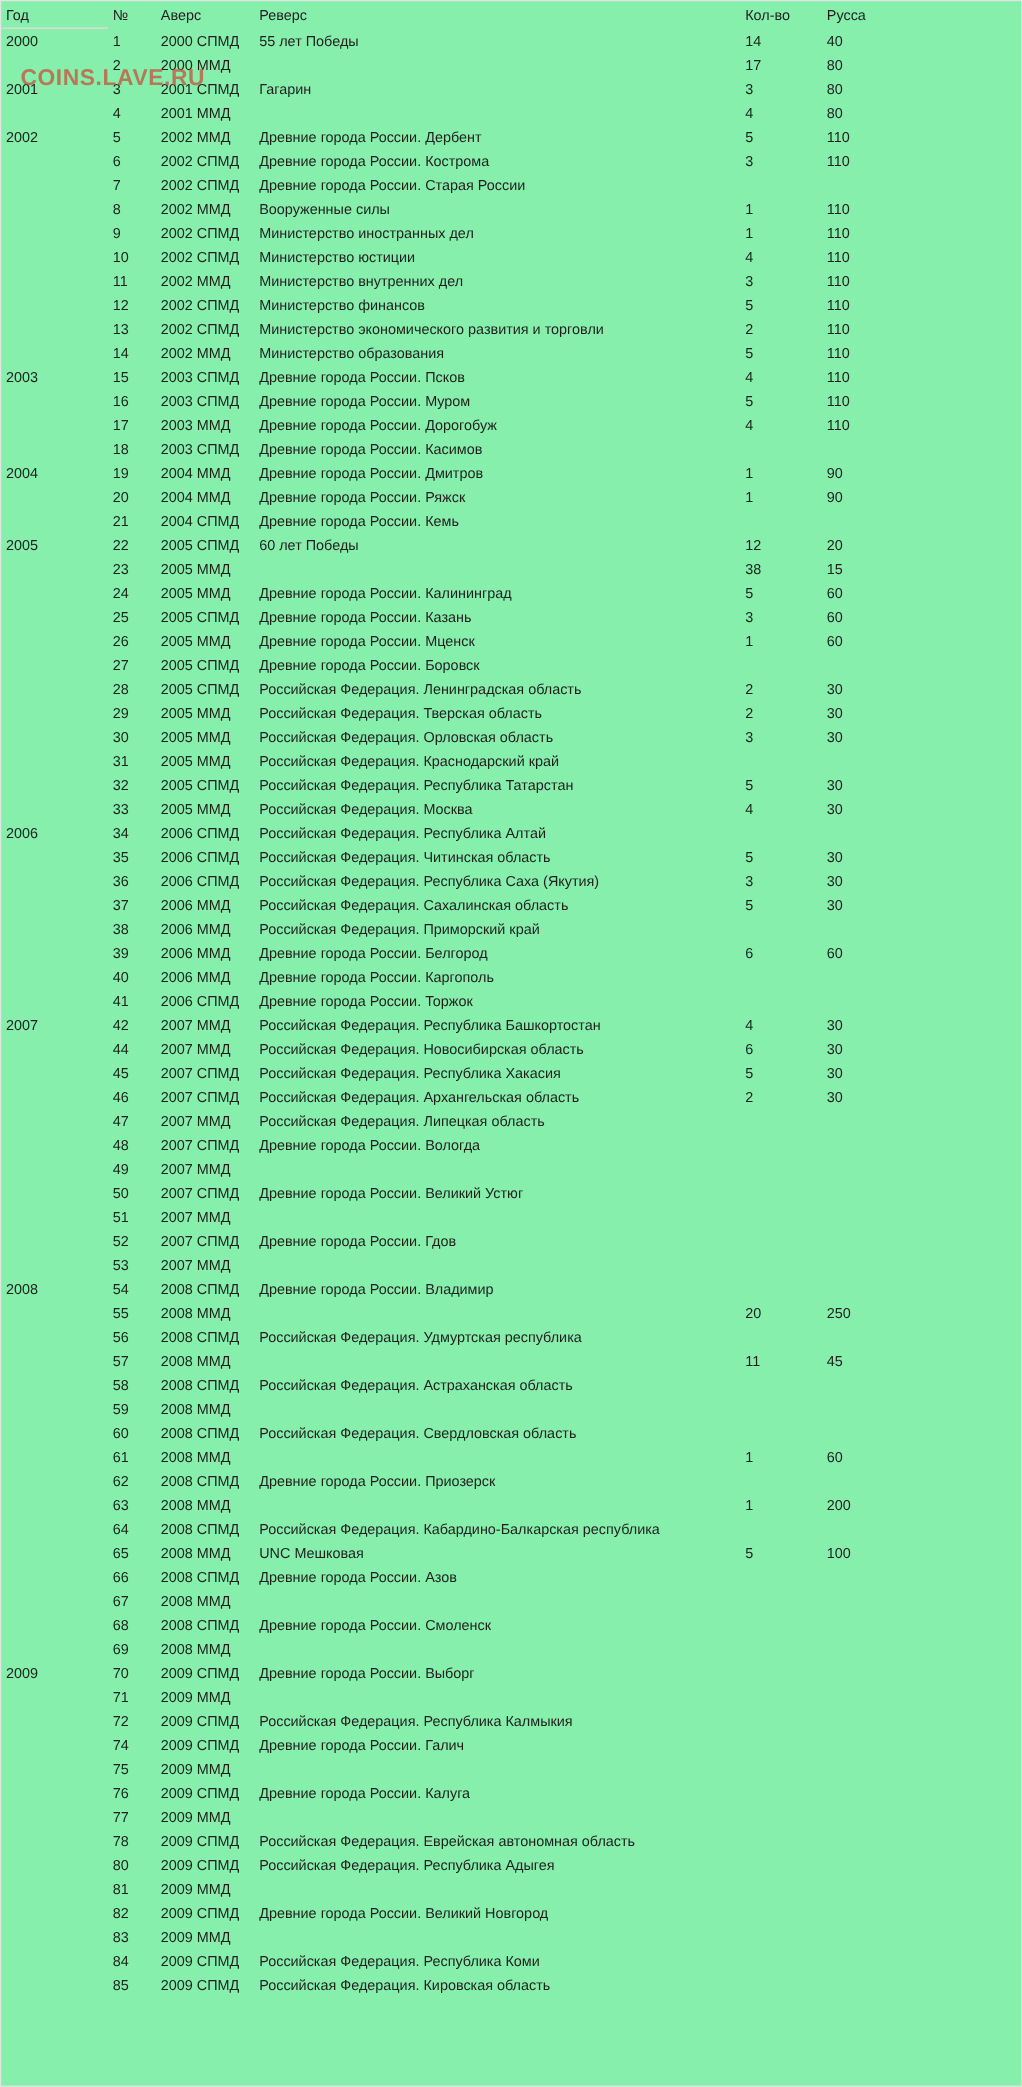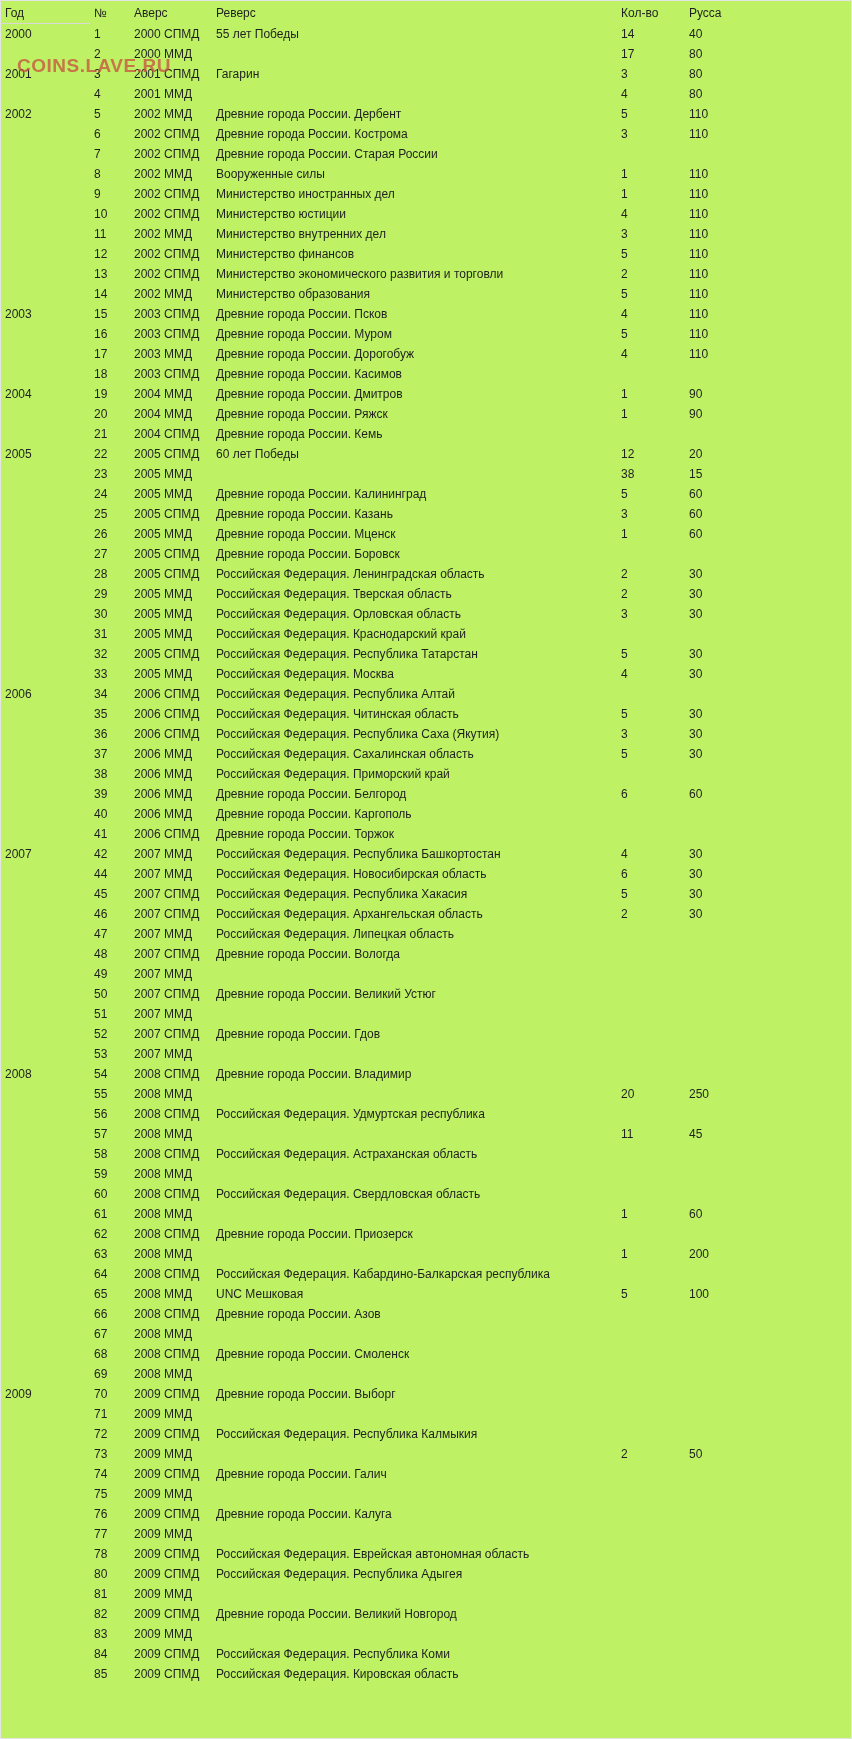--- a/index.html
+++ b/index.html
@@ -7,21 +7,21 @@
     padding: 0;
     background: #ffffff;
     font-family: "Liberation Sans", sans-serif;
   }
   .sheet {
     position: relative;
     width: 850px;
     height: 1737px;
     border: 1px solid #e4e4e4;
     overflow: hidden;
-    background: #bef264;
+    background: #86efac;
   }
   table.coins {
     border-collapse: collapse;
     table-layout: fixed;
     width: 848px;
     margin-top: 1px;
   }
   table.coins th, table.coins td {
     font-size: 12px;
     font-weight: normal;
@@ -640,28 +640,20 @@
         <tr>
           <td></td>
           <td>72</td>
           <td>2009 СПМД</td>
           <td>Российская Федерация. Республика Калмыкия</td>
           <td></td>
           <td></td>
         </tr>
         <tr>
           <td></td>
-          <td>73</td>
-          <td>2009 ММД</td>
-          <td></td>
-          <td>2</td>
-          <td>50</td>
-        </tr>
-        <tr>
-          <td></td>
           <td>74</td>
           <td>2009 СПМД</td>
           <td>Древние города России. Галич</td>
           <td></td>
           <td></td>
         </tr>
         <tr>
           <td></td>
           <td>75</td>
           <td>2009 ММД</td>

